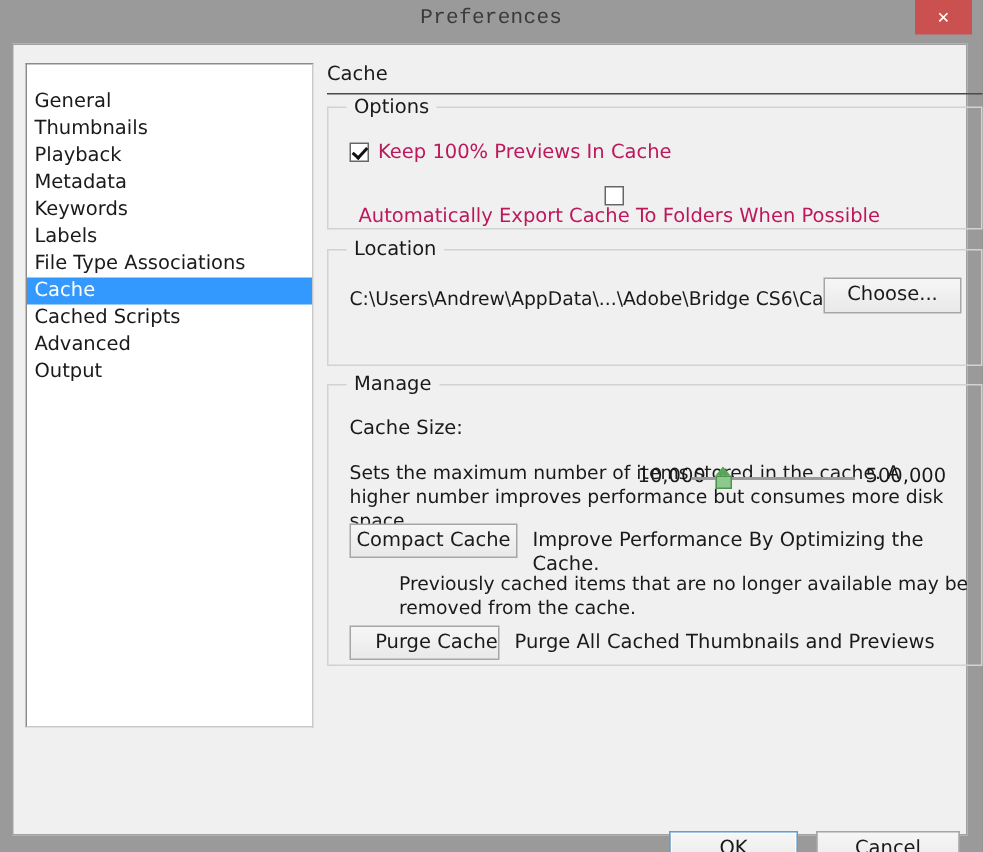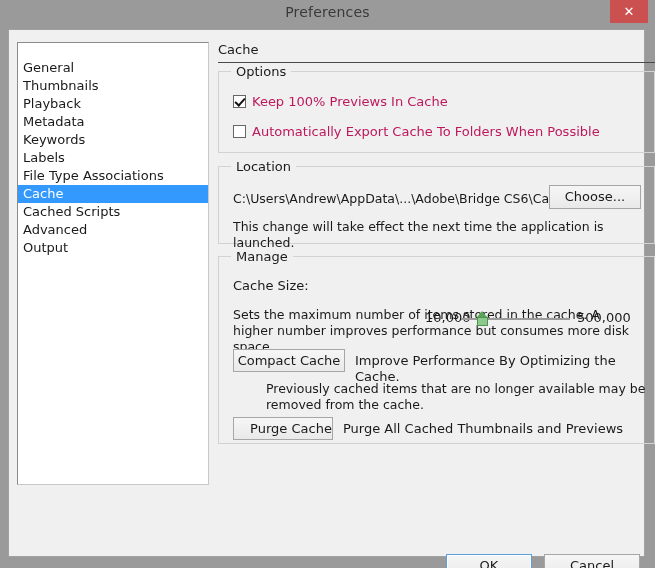--- a/index.html
+++ b/index.html
@@ -20,20 +20,21 @@
     background: #9a9a9a;
   }
 
   
   #titlebar {
     position: absolute;
     left: 0; top: 0;
     width: 655px;
     height: 27px;
     background: #9a9a9a;
+    font-family: Liberation Mono, monospace;
   }
   #title-text {
     position: absolute;
     left: 0; top: 4px;
     width: 655px;
     text-align: center;
     font-size: 14px;
     color: #3a3a3a;
     letter-spacing: .2px;
   }
@@ -289,36 +290,35 @@
       <div id="pane-rule"></div>
 
       <div class="groupbox" id="group-options">
         <div class="group-legend">Options</div>
 
         <div class="checkbox-row" style="top:22px;">
           <span class="cb checked"></span>
           <span class="cb-label">Keep 100% Previews In Cache</span>
         </div>
 
-        <div class="checkbox-row" style="top:52px;">
+        <div class="checkbox-row" style="top:52px;flex-direction:column;">
           <span class="cb"></span>
           <span class="cb-label">Automatically Export Cache To Folders When Possible</span>
         </div>
       </div>
 
       <div class="groupbox" id="group-location">
         <div class="group-legend">Location</div>
 
         <div class="body-text" style="left:14px; top:24px;">C:\Users\Andrew\AppData\...\Adobe\Bridge CS6\Cache\</div>
 
         <div class="btn" style="left:330px; top:18px; width:92px; height:24px;">
           <div class="btn-inner">Choose...</div>
         </div>
 
-        <div class="body-text" style="left:14px; top:52px;">This change will take effect the next time the application is launched.</div>
       </div>
 
       <div class="groupbox" id="group-manage">
         <div class="group-legend">Manage</div>
 
         <div class="body-text" style="left:14px; top:21px; font-size:13px;">Cache Size:</div>
 
         <div class="body-text" style="left:14px; top:50px; width:405px;">Sets the maximum number of items stored in the cache. A higher number improves performance but consumes more disk space.</div>
 
         <div class="btn" style="left:14px; top:92px; width:112px; height:23px;">

